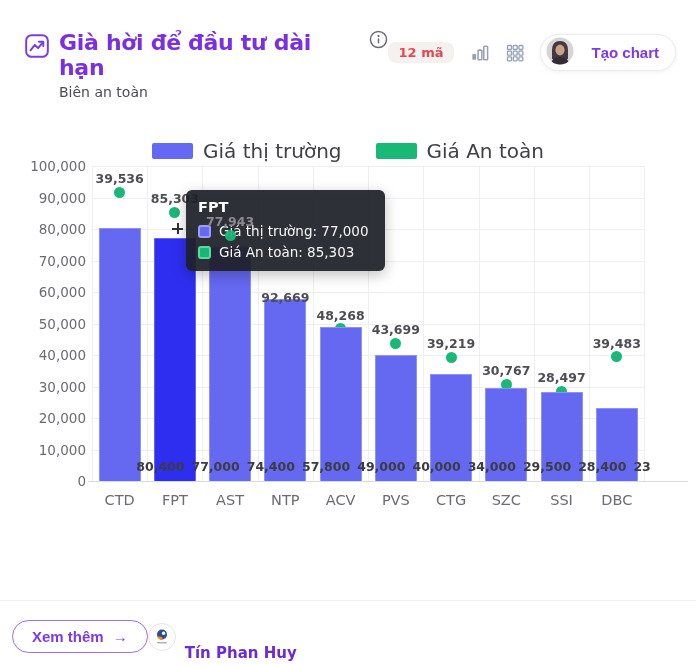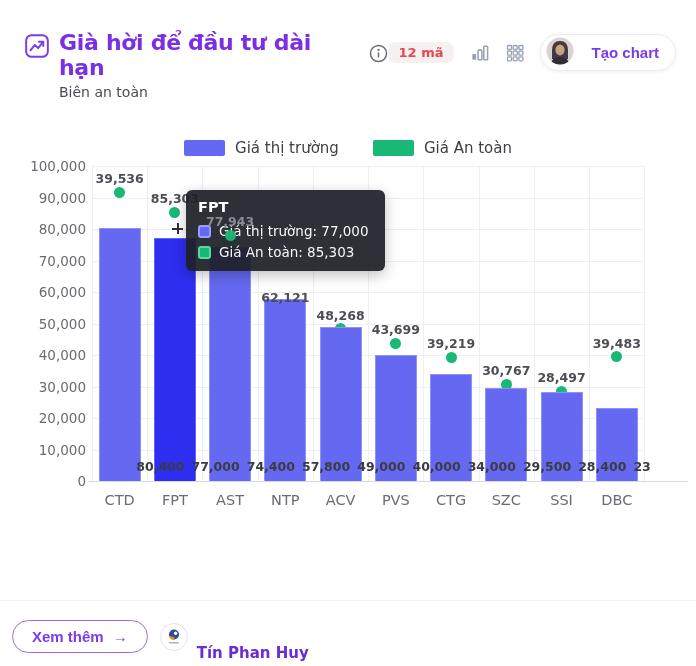--- a/index.html
+++ b/index.html
@@ -4,36 +4,36 @@
 <style>
   * { margin:0; padding:0; box-sizing:border-box; }
   html,body { background:#fff; }
   body { font-family:"DejaVu Sans","Liberation Sans",sans-serif; }
   .card { position:relative; width:696px; height:666px; background:#ffffff; overflow:hidden; }
 
   
   .header { position:absolute; left:24px; top:30px; right:20px; display:flex; justify-content:space-between; align-items:flex-start; }
   .header-left { display:flex; gap:9px; }
   .trend-icon { margin-top:3px; }
-  .title-row { display:flex; align-items:center; gap:24px; }
+  .title-row { display:flex; gap:24px; }
   .page-title { font-size:22px; font-weight:bold; color:#7A2FE5; letter-spacing:-0.3px; }
   .subtitle { font-size:14px; color:#4B4B55; margin-top:4px; }
   .header-right { display:flex; align-items:center; gap:15px; margin-top:4px; }
   .badge { background:#F6F1F1; color:#E5484D; font-size:13px; font-weight:bold; padding:3px 11px; border-radius:8px; white-space:nowrap; }
   .tool-icon { display:flex; align-items:center; cursor:pointer; }
   .create-btn { display:flex; align-items:center; gap:17px; background:#fff; border:1px solid #ECECF0; border-radius:19px; height:37px; padding:4px 16px 4px 5px; box-shadow:0 1px 4px rgba(0,0,0,0.07); cursor:pointer; }
   .create-btn-label { font-size:15px; font-weight:bold; color:#7C3AED; white-space:nowrap; }
 
   
   .legend { position:absolute; top:139px; left:0; right:0; display:flex; justify-content:center; gap:34px; }
   .legend-item { display:flex; align-items:center; gap:10px; cursor:pointer; }
   .legend-swatch { width:41px; height:16px; border-radius:2px; }
   .legend-swatch.market { background:#6568F2; }
   .legend-swatch.safe { background:#18B877; }
-  .legend-label { font-size:15px; color:#3F4046; }
+  .legend-label { font-size:20px; color:#3F4046; }
 
   
   .hgrid { position:absolute; height:1px; background:#EFEFF2; z-index:0; }
   .vgrid { position:absolute; width:1px; background:#EFEFF2; z-index:0; }
   .axis-line { position:absolute; height:1px; background:#D9D9DE; z-index:0; }
   .ytick { position:absolute; width:86px; left:0; text-align:right; font-size:13.5px; color:#6A6A73; z-index:0; }
   .bar { position:absolute; z-index:2; border-radius:1px; cursor:pointer; }
   .dot { position:absolute; width:11px; height:11px; border-radius:50%; z-index:1; cursor:pointer; }
   .dot-label { position:absolute; transform:translateX(-50%); font-size:12.5px; font-weight:bold; color:#4D4D55; z-index:3; white-space:nowrap; }
   .dot-label.dim { z-index:11; color:#8A8A93; }
@@ -50,21 +50,21 @@
   .tt-swatch.safe { background:#17B877; border:2px solid #5BD8A6; }
   .tt-text { color:#F7F7F8; font-size:13.5px; white-space:nowrap; }
 
   
   .crosshair { position:absolute; left:172px; top:223px; width:11px; height:11px; z-index:12; }
   .crosshair:before { content:""; position:absolute; left:0; top:4.5px; width:11px; height:2px; background:#2E2F36; }
   .crosshair:after { content:""; position:absolute; left:4.5px; top:0; width:2px; height:11px; background:#2E2F36; }
 
   
   .footer-divider { position:absolute; left:0; right:0; top:600px; height:1px; background:#F1F1F4; }
-  .footer { position:absolute; left:12px; top:611px; display:flex; align-items:center; gap:12px; }
+  .footer { position:absolute; left:12px; top:611px; display:flex; align-items:center; }
   .see-more-btn { display:flex; align-items:center; gap:9px; border:1.5px solid #9E69F3; border-radius:18px; padding:7px 19px; background:#fff; cursor:pointer; }
   .see-more-label, .see-more-arrow { font-size:15px; font-weight:bold; color:#7C3AED; white-space:nowrap; }
   .author-chip { display:flex; align-items:center; gap:9px; cursor:pointer; }
   .author-logo { width:28px; height:28px; border-radius:50%; border:1px solid #E5E5EA; display:flex; align-items:center; justify-content:center; background:#fff; }
   .author-name { font-size:15px; font-weight:bold; color:#6B2BD9; white-space:nowrap;margin-top:33px; }
 </style>
 </head>
 <body>
 
 <div class="card">
@@ -189,21 +189,21 @@
       <div class="dot-label" style="left: 174.86px; top: 191.296px; position: absolute;">85,303</div>
       <div class="bar" style="left: 153.86px; top: 238.45px; width: 42px; height: 242.55px; background: rgb(46, 46, 240); border-top: 1.5px solid rgb(99, 102, 244); border-right: 1.5px solid rgb(99, 102, 244); border-bottom: none; border-left: 1.5px solid rgb(99, 102, 244); border-image: initial; position: absolute;"></div>
       <div class="val-label" style="left: 191.48px; top: 459px; position: absolute;">77,000</div>
       <div class="cat-label" style="left: 174.86px; top: 492px; position: absolute;">FPT</div>
       <div class="dot over-tooltip" style="left: 224.6px; top: 229.98px; background: rgb(24, 184, 119); position: absolute;"></div>
       <div class="dot-label dim" style="left: 230.1px; top: 214.48px; position: absolute;">77,943</div>
       <div class="bar" style="left: 209.1px; top: 246.64px; width: 42px; height: 234.36px; background: rgb(101, 104, 241); border-top: 1.5px solid rgb(142, 145, 246); border-right: 1.5px solid rgb(142, 145, 246); border-bottom: none; border-left: 1.5px solid rgb(142, 145, 246); border-image: initial; position: absolute;"></div>
       <div class="val-label" style="left: 246.72px; top: 459px; position: absolute;">74,400</div>
       <div class="cat-label" style="left: 230.1px; top: 492px; position: absolute;">AST</div>
       <div class="dot" style="left: 279.84px; top: 305.926px; background: rgb(24, 184, 119); position: absolute;"></div>
-      <div class="dot-label" style="left: 285.34px; top: 290.426px; position: absolute;">62,121</div>
+      <div class="dot-label" style="left: 285.34px; top: 290.426px; position: absolute;">92,669</div>
       <div class="bar" style="left: 264.34px; top: 298.93px; width: 42px; height: 182.07px; background: rgb(101, 104, 241); border-top: 1.5px solid rgb(142, 145, 246); border-right: 1.5px solid rgb(142, 145, 246); border-bottom: none; border-left: 1.5px solid rgb(142, 145, 246); border-image: initial; position: absolute;"></div>
       <div class="val-label" style="left: 301.96px; top: 459px; position: absolute;">57,800</div>
       <div class="cat-label" style="left: 285.34px; top: 492px; position: absolute;">NTP</div>
       <div class="dot" style="left: 335.08px; top: 323.456px; background: rgb(24, 184, 119); position: absolute;"></div>
       <div class="dot-label" style="left: 340.58px; top: 307.956px; position: absolute;">48,268</div>
       <div class="bar" style="left: 319.58px; top: 326.65px; width: 42px; height: 154.35px; background: rgb(101, 104, 241); border-top: 1.5px solid rgb(142, 145, 246); border-right: 1.5px solid rgb(142, 145, 246); border-bottom: none; border-left: 1.5px solid rgb(142, 145, 246); border-image: initial; position: absolute;"></div>
       <div class="val-label" style="left: 357.2px; top: 459px; position: absolute;">49,000</div>
       <div class="cat-label" style="left: 340.58px; top: 492px; position: absolute;">ACV</div>
       <div class="dot" style="left: 390.32px; top: 337.848px; background: rgb(24, 184, 119); position: absolute;"></div>
       <div class="dot-label" style="left: 395.82px; top: 322.348px; position: absolute;">43,699</div>

